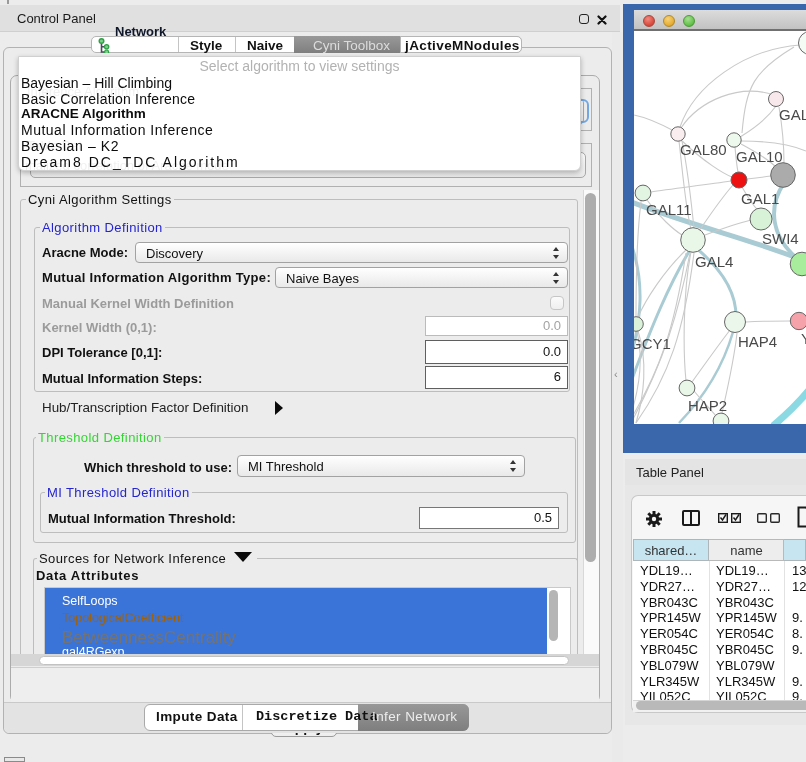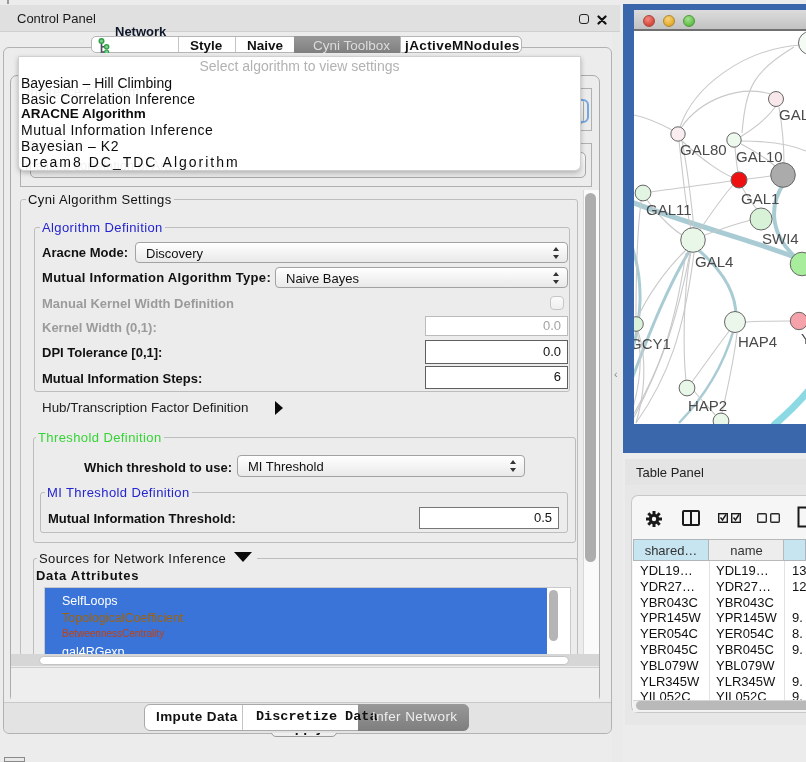--- a/index.html
+++ b/index.html
@@ -118,21 +118,21 @@
     <div class="grp" style="left:22px;top:368px;width:545px;height:108px;border-bottom:none;border-radius:3px 3px 0 0;"></div>
     <div class="gt" style="left:26px;top:361px;color:#111;">Sources for Network Inference</div>
     <div class="abs" style="left:216px;top:358px;width:30px;height:16px;background:#ECECEC;"></div>
       <div class="abs" style="left:223px;top:361.5px;width:0;height:0;border-left:9px solid transparent;border-right:9px solid transparent;border-top:10px solid #0a0a0a;"></div>
     <div class="lbl" style="left:25px;top:378px;letter-spacing:0.7px;">Data Attributes</div>
 
     <div class="abs" style="left:33px;top:397px;width:527px;height:79px;background:#fff;border:1px solid #c9c9c9;"></div>
     <div class="abs" style="left:34px;top:398px;width:502px;height:77px;background:#3b74d9;"></div>
     <div class="abs" style="left:51px;top:403.5px;font-size:12.5px;color:#fff;">SelfLoops</div>
     <div class="abs" style="left:51px;top:420.7px;font-size:12.5px;color:#a16207;">TopologicalCoefficient</div>
-    <div class="abs" style="left:51px;top:437.9px;font-size:10px;color:#c2410c;">BetweennessCentrality</div>
+    <div class="abs" style="left:51px;top:437.9px;font-size:17px;color:#737373;">BetweennessCentrality</div>
     <div class="abs" style="left:51px;top:455.1px;font-size:12.5px;color:#fff;">gal4RGexp</div>
     <div class="abs" style="left:538px;top:400px;width:9px;height:51px;background:#b5b5b5;border-radius:4.5px;"></div>
   </div>
 </div>
 
 <div class="abs" style="left:583px;top:190px;width:16px;height:476px;background:#fafafa;border-left:1px solid #d8d8d8;"></div>
 <div class="abs" style="left:585px;top:193px;width:11px;height:369px;background:#adadad;border-radius:5.5px;"></div>
 
 <div class="abs" style="left:11px;top:654px;width:588px;height:12px;background:#d6d6d6;"></div>
 <div class="abs" style="left:39px;top:655.5px;width:530px;height:9px;background:#fff;border:1px solid #c2c2c2;border-radius:4.5px;"></div>

